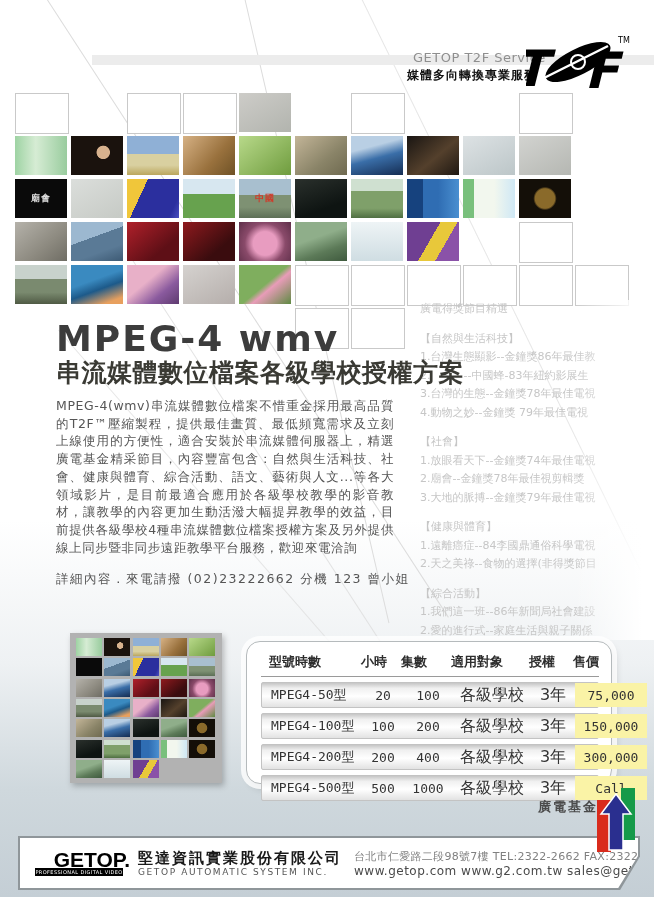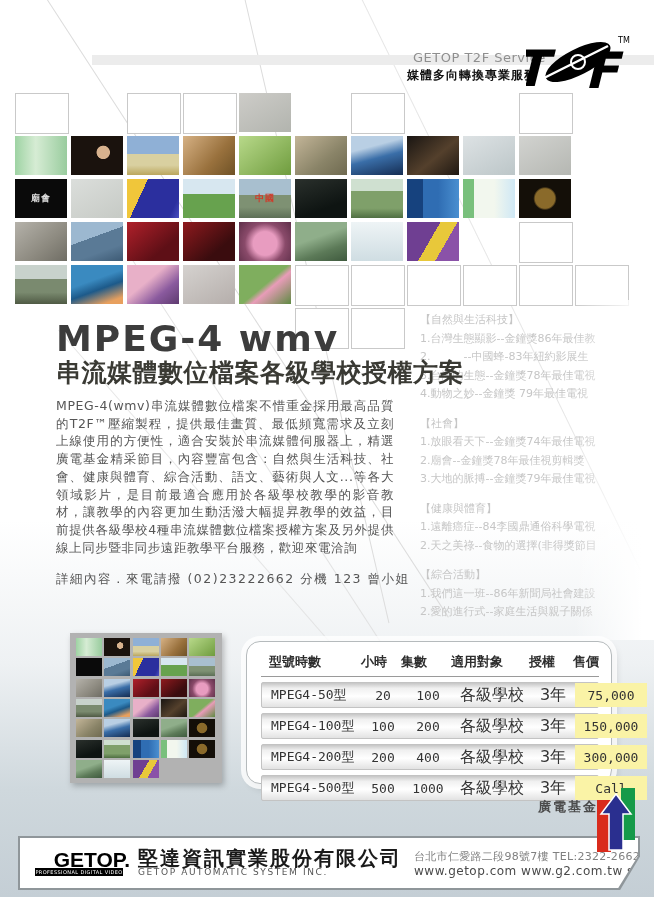--- a/index.html
+++ b/index.html
@@ -68,21 +68,21 @@
   
   .fbox{position:absolute;left:18px;top:836px;width:622px;height:54px;z-index:6;background:#8f969a;
         clip-path:polygon(0 0,100% 0,100% 38%,96.8% 100%,0 100%);}
   .fbox-in{position:absolute;left:2px;top:2px;right:2px;bottom:2px;background:#fff;
            clip-path:polygon(0 0,100% 0,100% 36%,96.8% 100%,0 100%);
            display:flex;align-items:center;}
   .getop-logo{margin-left:15px;width:95px;flex:0 0 auto;}
   .getop-word{font-size:21px;font-weight:900;color:#000;letter-spacing:0;line-height:17px;font-family:"Liberation Sans",sans-serif;text-align:right;}
   .getop-bar{background:#000;color:#fff;font-size:5px;letter-spacing:.4px;text-align:center;padding:1px 0;width:88px;}
   .company{margin-left:8px;flex:0 0 auto;}
-  .company-zh{font-size:20px;font-weight:bold;color:#1a1a1a;letter-spacing:2px;line-height:17px;}
+  .company-zh{font-size:15px;font-weight:bold;color:#1a1a1a;letter-spacing:2px;line-height:17px;}
   .company-en{font-size:9px;color:#555;letter-spacing:1.6px;}
   .addr{margin-left:12px;flex:1 1 auto;}
   .addr-1{font-size:11px;color:#808080;letter-spacing:.3px;line-height:15px;white-space:nowrap;}
   .addr-2{font-size:12px;color:#4a4a4a;letter-spacing:.5px;white-space:nowrap;}
 </style>
 </head>
 <body>
 
 <div class="page">
 
@@ -163,20 +163,21 @@
       <div class="thumb empty-frame" style="left: 351px; top: 308px; width: 52px; height: 39px;"></div>
     </div>
 
   <div class="title1">MPEG-4 wmv</div>
   <div class="title2">串流媒體數位檔案各級學校授權方案</div>
 
   <div class="bodytxt">MPEG-4(wmv)串流媒體數位檔案不惜重金採用最高品質的T2F™壓縮製程，提供最佳畫質、最低頻寬需求及立刻上線使用的方便性，適合安裝於串流媒體伺服器上，精選廣電基金精采節目，內容豐富包含：自然與生活科技、社會、健康與體育、綜合活動、語文、藝術與人文...等各大領域影片，是目前最適合應用於各級學校教學的影音教材，讓教學的內容更加生動活潑大幅提昇教學的效益，目前提供各級學校4種串流媒體數位檔案授權方案及另外提供線上同步暨非同步遠距教學平台服務，歡迎來電洽詢</div>
   <div class="contact">詳細內容．來電請撥 (02)23222662 分機 123 曾小姐</div>
 
   <div class="plist">
+    <div>廣電得獎節目精選</div>
     <div class="pl-sec">
       <div>【自然與生活科技】</div>
       <div>1.台灣生態顯影--金鐘獎86年最佳教</div>
       <div>2.　　　--中國蜂-83年紐約影展生</div>
       <div>3.台灣的生態--金鐘獎78年最佳電視</div>
       <div>4.動物之妙--金鐘獎 79年最佳電視</div>
     </div>
     <div class="pl-sec">
       <div>【社會】</div>
       <div>1.放眼看天下--金鐘獎74年最佳電視</div>

